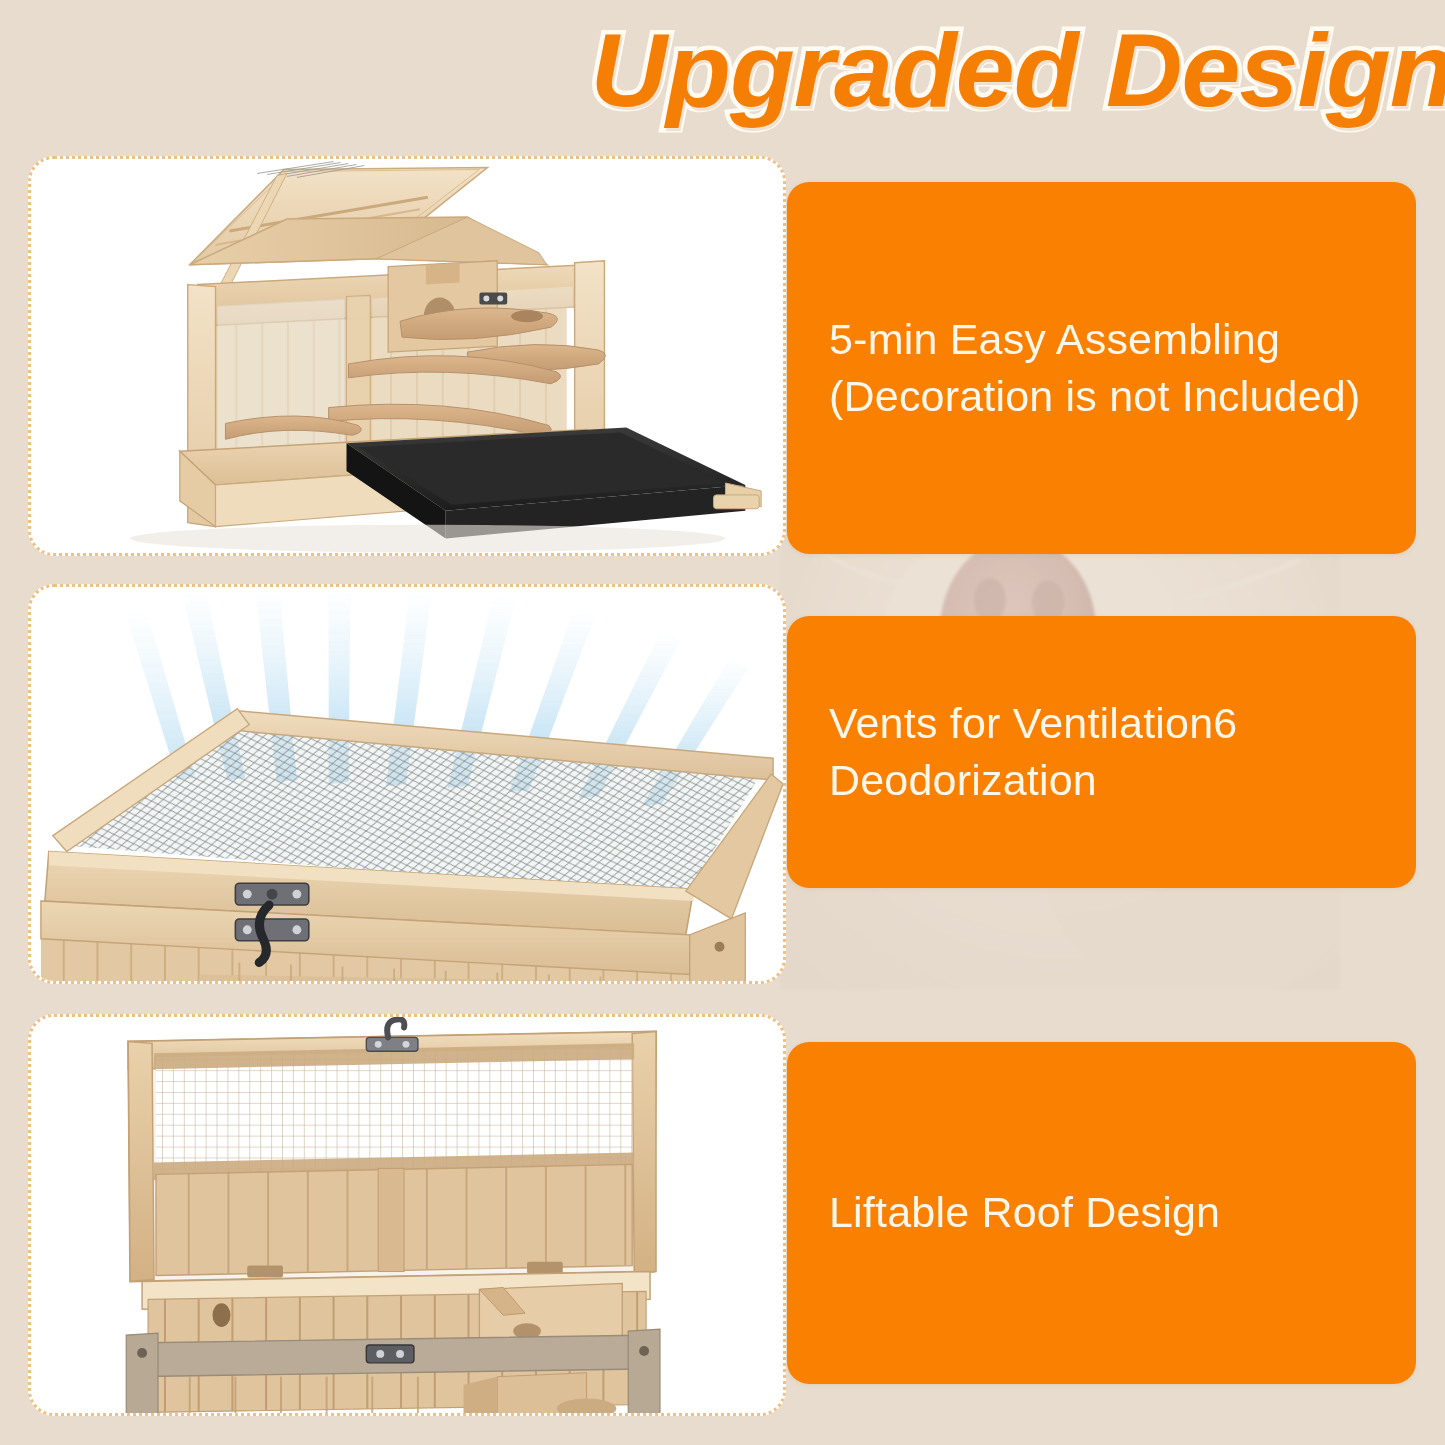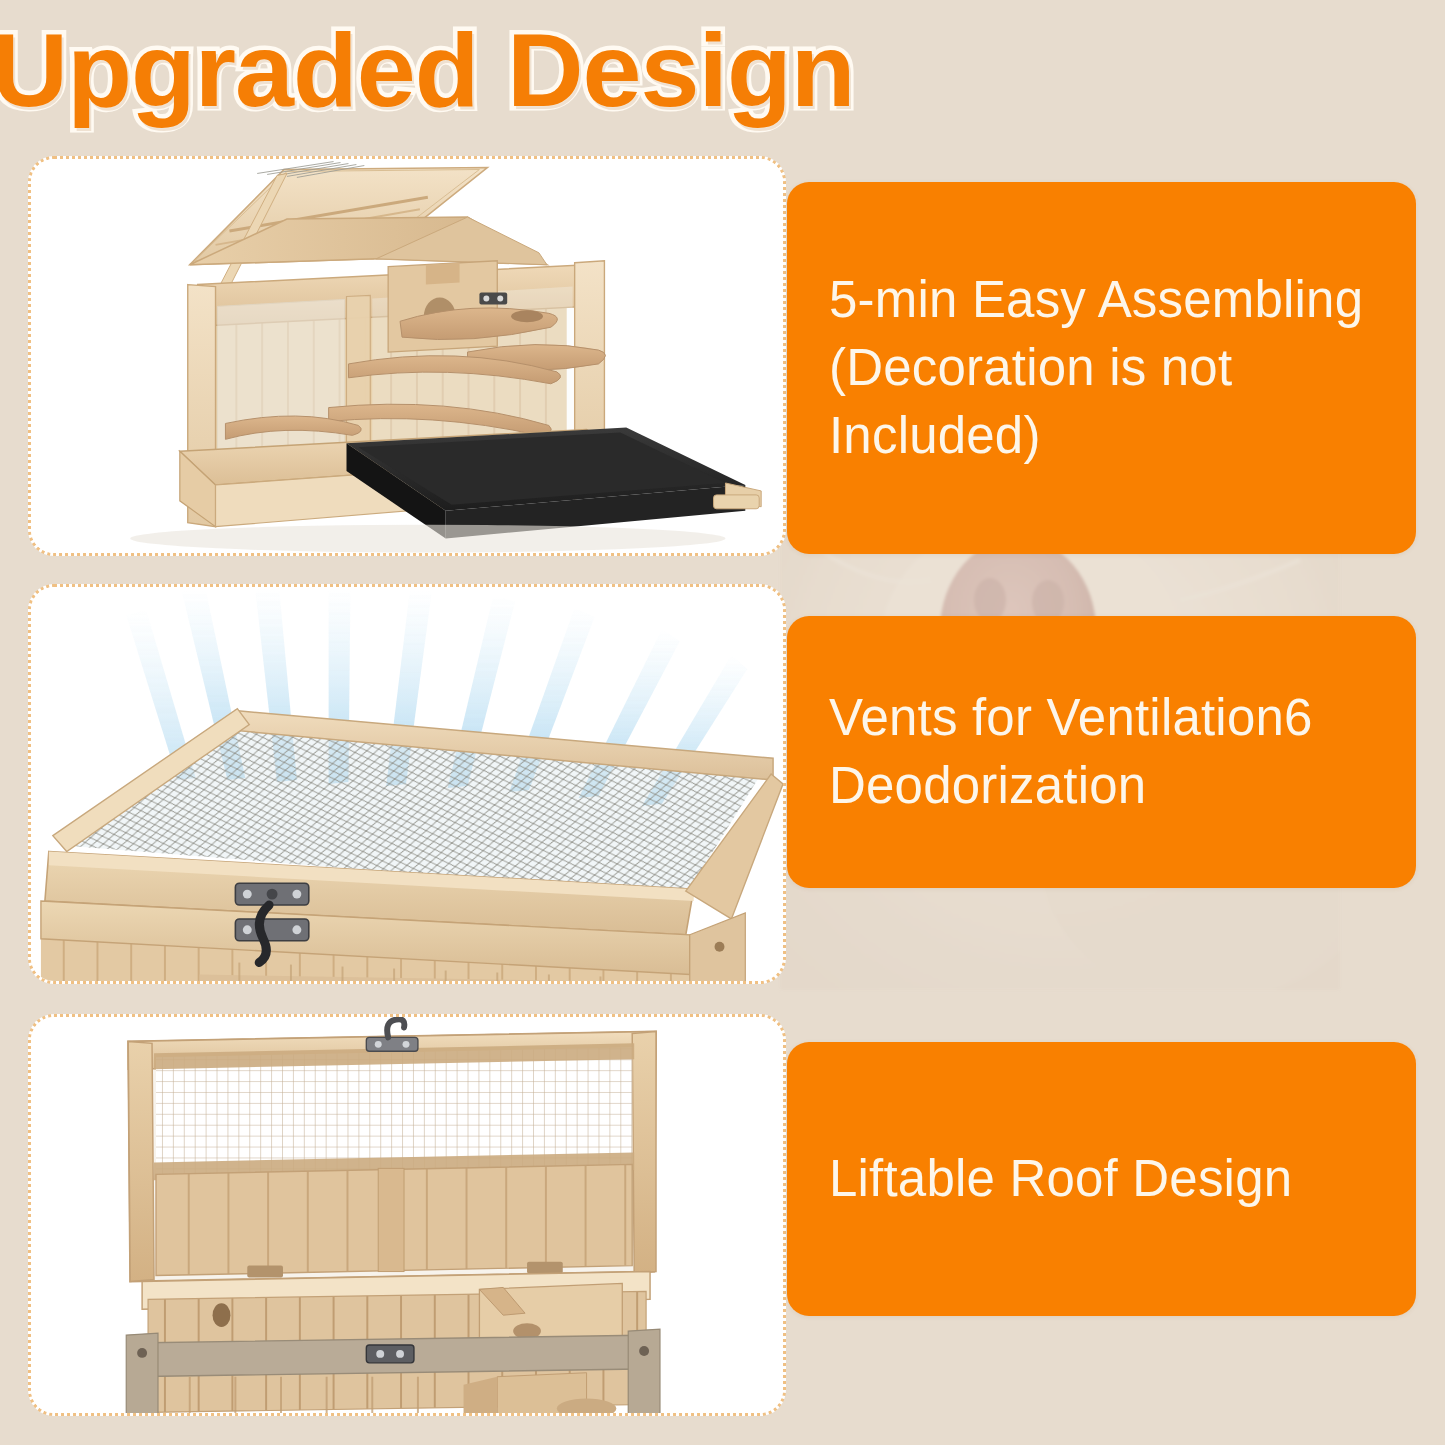--- a/index.html
+++ b/index.html
@@ -33,22 +33,23 @@
     position: absolute;
     inset: 0;
     z-index: 2;
   }
 
   
   .title-wrap {
     position: absolute;
     left: 0; top: 16px;
     width: 1445px;
-    text-align: left;
+    text-align: right;
     z-index: 5;
+    font-style: italic;
   }
   .title {
     display: inline-block;
     font-size: 104px;
     font-weight: 700;
     line-height: 1.05;
     color: #F57E05;
     letter-spacing: -1px;
     transform: scaleX(1.02);
     -webkit-text-stroke: 9px #fffaf2;
@@ -82,25 +83,25 @@
     width: 629px;
     background: #F98000;
     border-radius: 22px;
     display: flex;
     align-items: center;
     z-index: 4;
     box-shadow: 0 1px 4px rgba(150,100,40,0.10);
   }
   #panel-1 { top: 182px;  height: 372px; }
   #panel-2 { top: 616px;  height: 272px; }
-  #panel-3 { top: 1042px; height: 274px; }
+  #panel-3 { top: 1042px; height: 342px; }
 
   .panel-text {
     color: #fdf6ea;
-    font-size: 51px;
+    font-size: 43px;
     line-height: 1.33;
     font-weight: 400;
     padding: 0 40px 0 42px;
     white-space: pre-line;
     letter-spacing: 0.2px;
   }
 </style>
 </head>
 <body>
 

